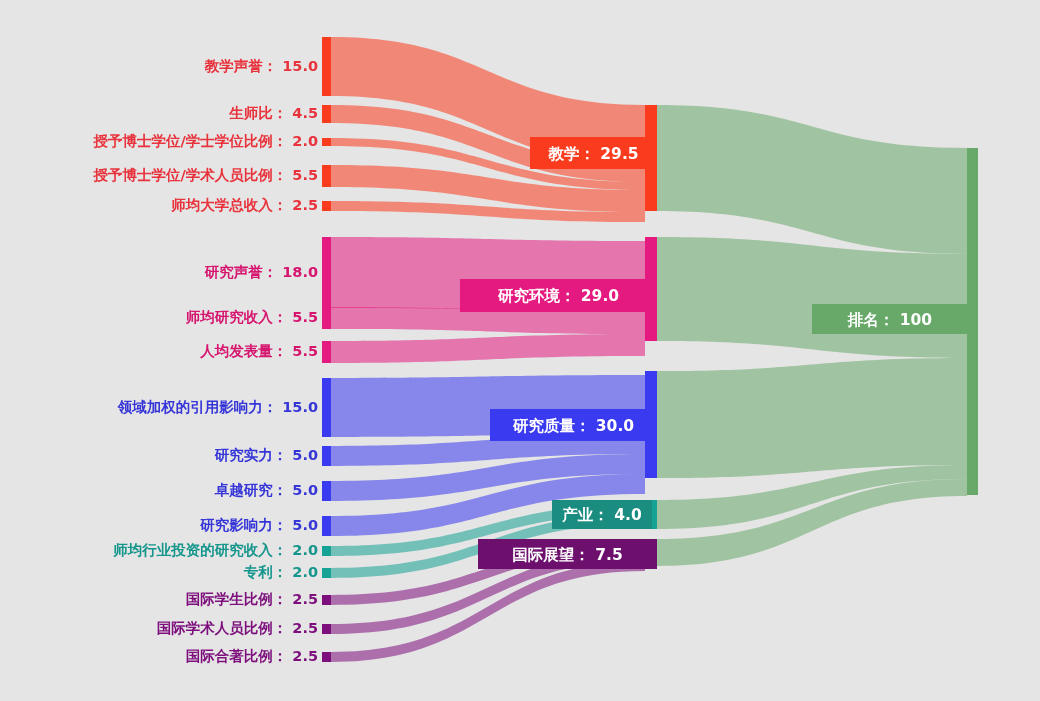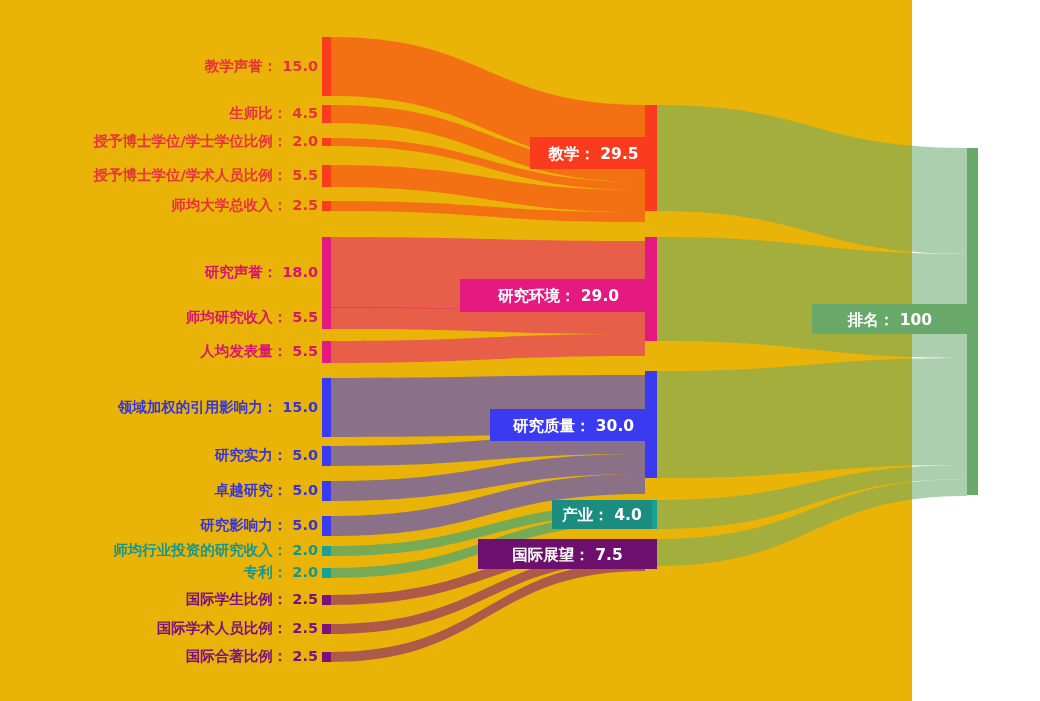--- a/index.html
+++ b/index.html
@@ -8,23 +8,23 @@
     background: #ffffff;
   }
   body {
     width: 1040px;
     height: 701px;
     font-family: "DejaVu Sans", "Liberation Sans", sans-serif;
     overflow: hidden;
   }
   #sankey-root {
     position: relative;
-    width: 912px;
+    width: 1040px;
     height: 701px;
-    background: #eab308;
+    background: #e5e5e5;
   }
   svg#sankey-svg {
     position: absolute;
     left: 0;
     top: 0;
     width: 1040px;
     height: 701px;
     display: block;
   }
   .node-rect { stroke: none; }

